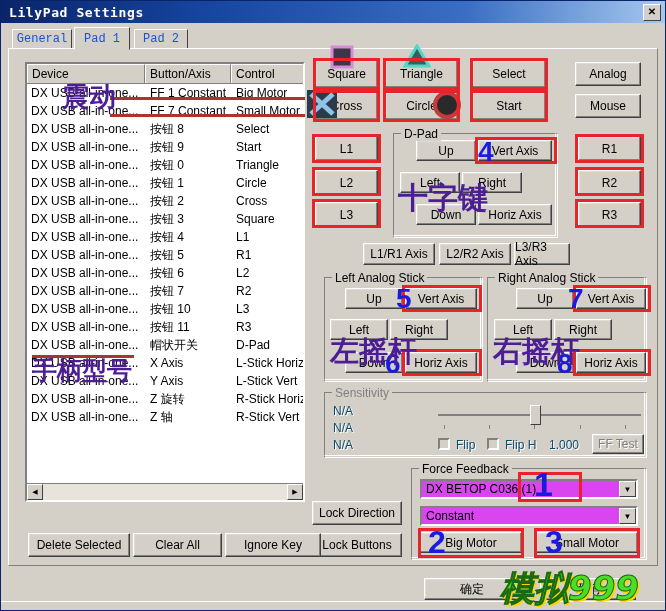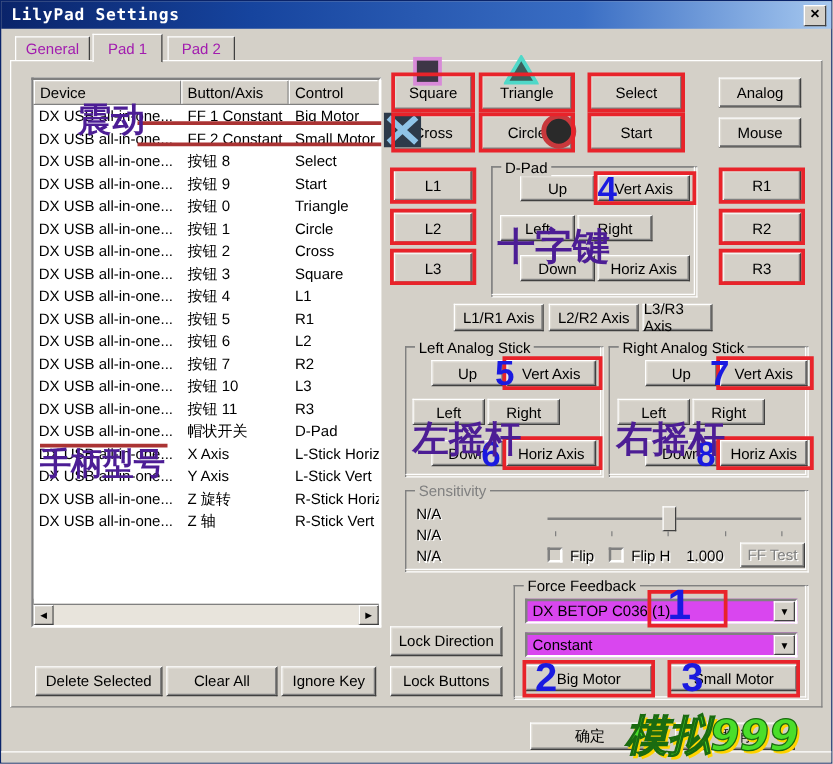--- a/index.html
+++ b/index.html
@@ -24,23 +24,23 @@
   .tbtn{width:16px;height:15px;background:#d4d0c8;
     border:1px solid;border-color:#fff #404040 #404040 #fff;
     display:flex;align-items:center;justify-content:center;
     font-size:10px;font-weight:bold;font-family:"Liberation Sans",sans-serif;
     color:#000;line-height:1;cursor:pointer;}
 
   
   .tabstrip{position:absolute;left:12px;top:29px;width:645px;height:20px;}
   .tab{position:absolute;top:0;height:20px;
     background:#d4d0c8;border:1px solid;border-color:#fff #404040 #d4d0c8 #fff;
-    font-family:Liberation Sans, sans-serif;font-size:12px;
+    font-family:Liberation Mono, monospace;font-size:12px;
     display:flex;align-items:center;justify-content:center;
-    box-sizing:border-box;cursor:pointer;color:#a21caf;}
+    box-sizing:border-box;cursor:pointer;color:#1d4ed8;}
   .tab.sel{top:-2px;height:23px;background:#d4d0c8;z-index:3;
     border-color:#fff #404040 #d4d0c8 #fff;font-weight:normal;}
 
   .tabpanel{position:absolute;left:8px;top:48px;width:650px;height:518px;
     background:#d4d0c8;border:1px solid;border-color:#fff #808080 #808080 #fff;
     box-sizing:border-box;}
 
   
   .listwrap{position:absolute;left:25px;top:62px;width:280px;height:440px;
     background:#fff;border:2px solid;border-color:#808080 #fff #fff #808080;
@@ -95,21 +95,21 @@
   
   .slider-track{position:absolute;height:2px;background:#808080;}
   .slider-thumb{position:absolute;width:11px;height:20px;background:#d4d0c8;
     border:1px solid;border-color:#fff #404040 #404040 #fff;box-sizing:border-box;
     cursor:pointer;}
   .tick{position:absolute;width:1px;height:4px;background:#808080;}
 
   .chk{position:absolute;width:12px;height:12px;background:#d4d0c8;
     border:2px solid;border-color:#808080 #fff #fff #808080;box-sizing:border-box;}
   .lbl{position:absolute;font-size:12px;color:#000;}
-  .lbl.dis{color:#000000;text-shadow:1px 1px 0 #fff;}
+  .lbl.dis{color:#0c4a6e;text-shadow:1px 1px 0 #fff;}
 
   
   .annbox{position:absolute;border:3px solid #e8232a;box-sizing:border-box;
     pointer-events:none;z-index:40;}
   .annline{position:absolute;background:#a33;height:3px;z-index:40;pointer-events:none;}
   .annnum{position:absolute;color:#1a1ae0;font-weight:bold;z-index:45;
     font-family:"Liberation Sans",sans-serif;pointer-events:none;line-height:1;}
   .anncn-red{position:absolute;color:#4c1d95;font-weight:bold;z-index:45;
     font-family:"DejaVu Sans",sans-serif;pointer-events:none;line-height:1;}
   .anncn-green{position:absolute;color:#4c1d95;font-weight:bold;z-index:45;
@@ -157,21 +157,21 @@
       <div class="hc2">Control</div>
     </div>
     <div class="lbody" id="list-body">
         <div class="lrow">
           <div class="c0">DX USB all-in-one...</div>
           <div class="c1">FF 1 Constant</div>
           <div class="c2">Big Motor</div>
         </div>
         <div class="lrow">
           <div class="c0">DX USB all-in-one...</div>
-          <div class="c1">FF 2 Constant</div>
+          <div class="c1">FF 7 Constant</div>
           <div class="c2">Small Motor</div>
         </div>
         <div class="lrow">
           <div class="c0">DX USB all-in-one...</div>
           <div class="c1">按钮 8</div>
           <div class="c2">Select</div>
         </div>
         <div class="lrow">
           <div class="c0">DX USB all-in-one...</div>
           <div class="c1">按钮 9</div>
@@ -360,21 +360,21 @@
   </div>
   <div class="combo" style="left:420px;top:506px;width:218px;height:20px;">
     <span class="cval">Constant</span>
     <span class="carrow">▼</span>
   </div>
   <div class="btn" style="left:420px;top:532px;width:102px;height:21px;">Big Motor</div>
   <div class="btn" style="left:536px;top:532px;width:102px;height:21px;">Small Motor</div>
 
   <div class="btn" style="left:28px;top:533px;width:102px;height:24px;">Delete Selected</div>
   <div class="btn" style="left:133px;top:533px;width:89px;height:24px;">Clear All</div>
-  <div class="btn" style="left:225px;top:533px;width:76px;height:24px;">Ignore Key</div>
+  <div class="btn" style="left:225px;top:533px;width:96px;height:24px;">Ignore Key</div>
 
   <div class="btn" style="left:424px;top:578px;width:96px;height:22px;">确定</div>
   <div class="btn" style="left:540px;top:578px;width:96px;height:22px;">取消</div>
 
   <div class="annline" style="left:110px;top:97px;width:195px;"></div>
   <div class="annline" style="left:110px;top:114px;width:195px;"></div>
   <div class="annline" style="left:32px;top:355px;width:102px;"></div>
 
   <div class="annbox" style="left:313px;top:58px;width:67px;height:32px;"></div>
   <div class="annbox" style="left:383px;top:58px;width:77px;height:32px;"></div>

